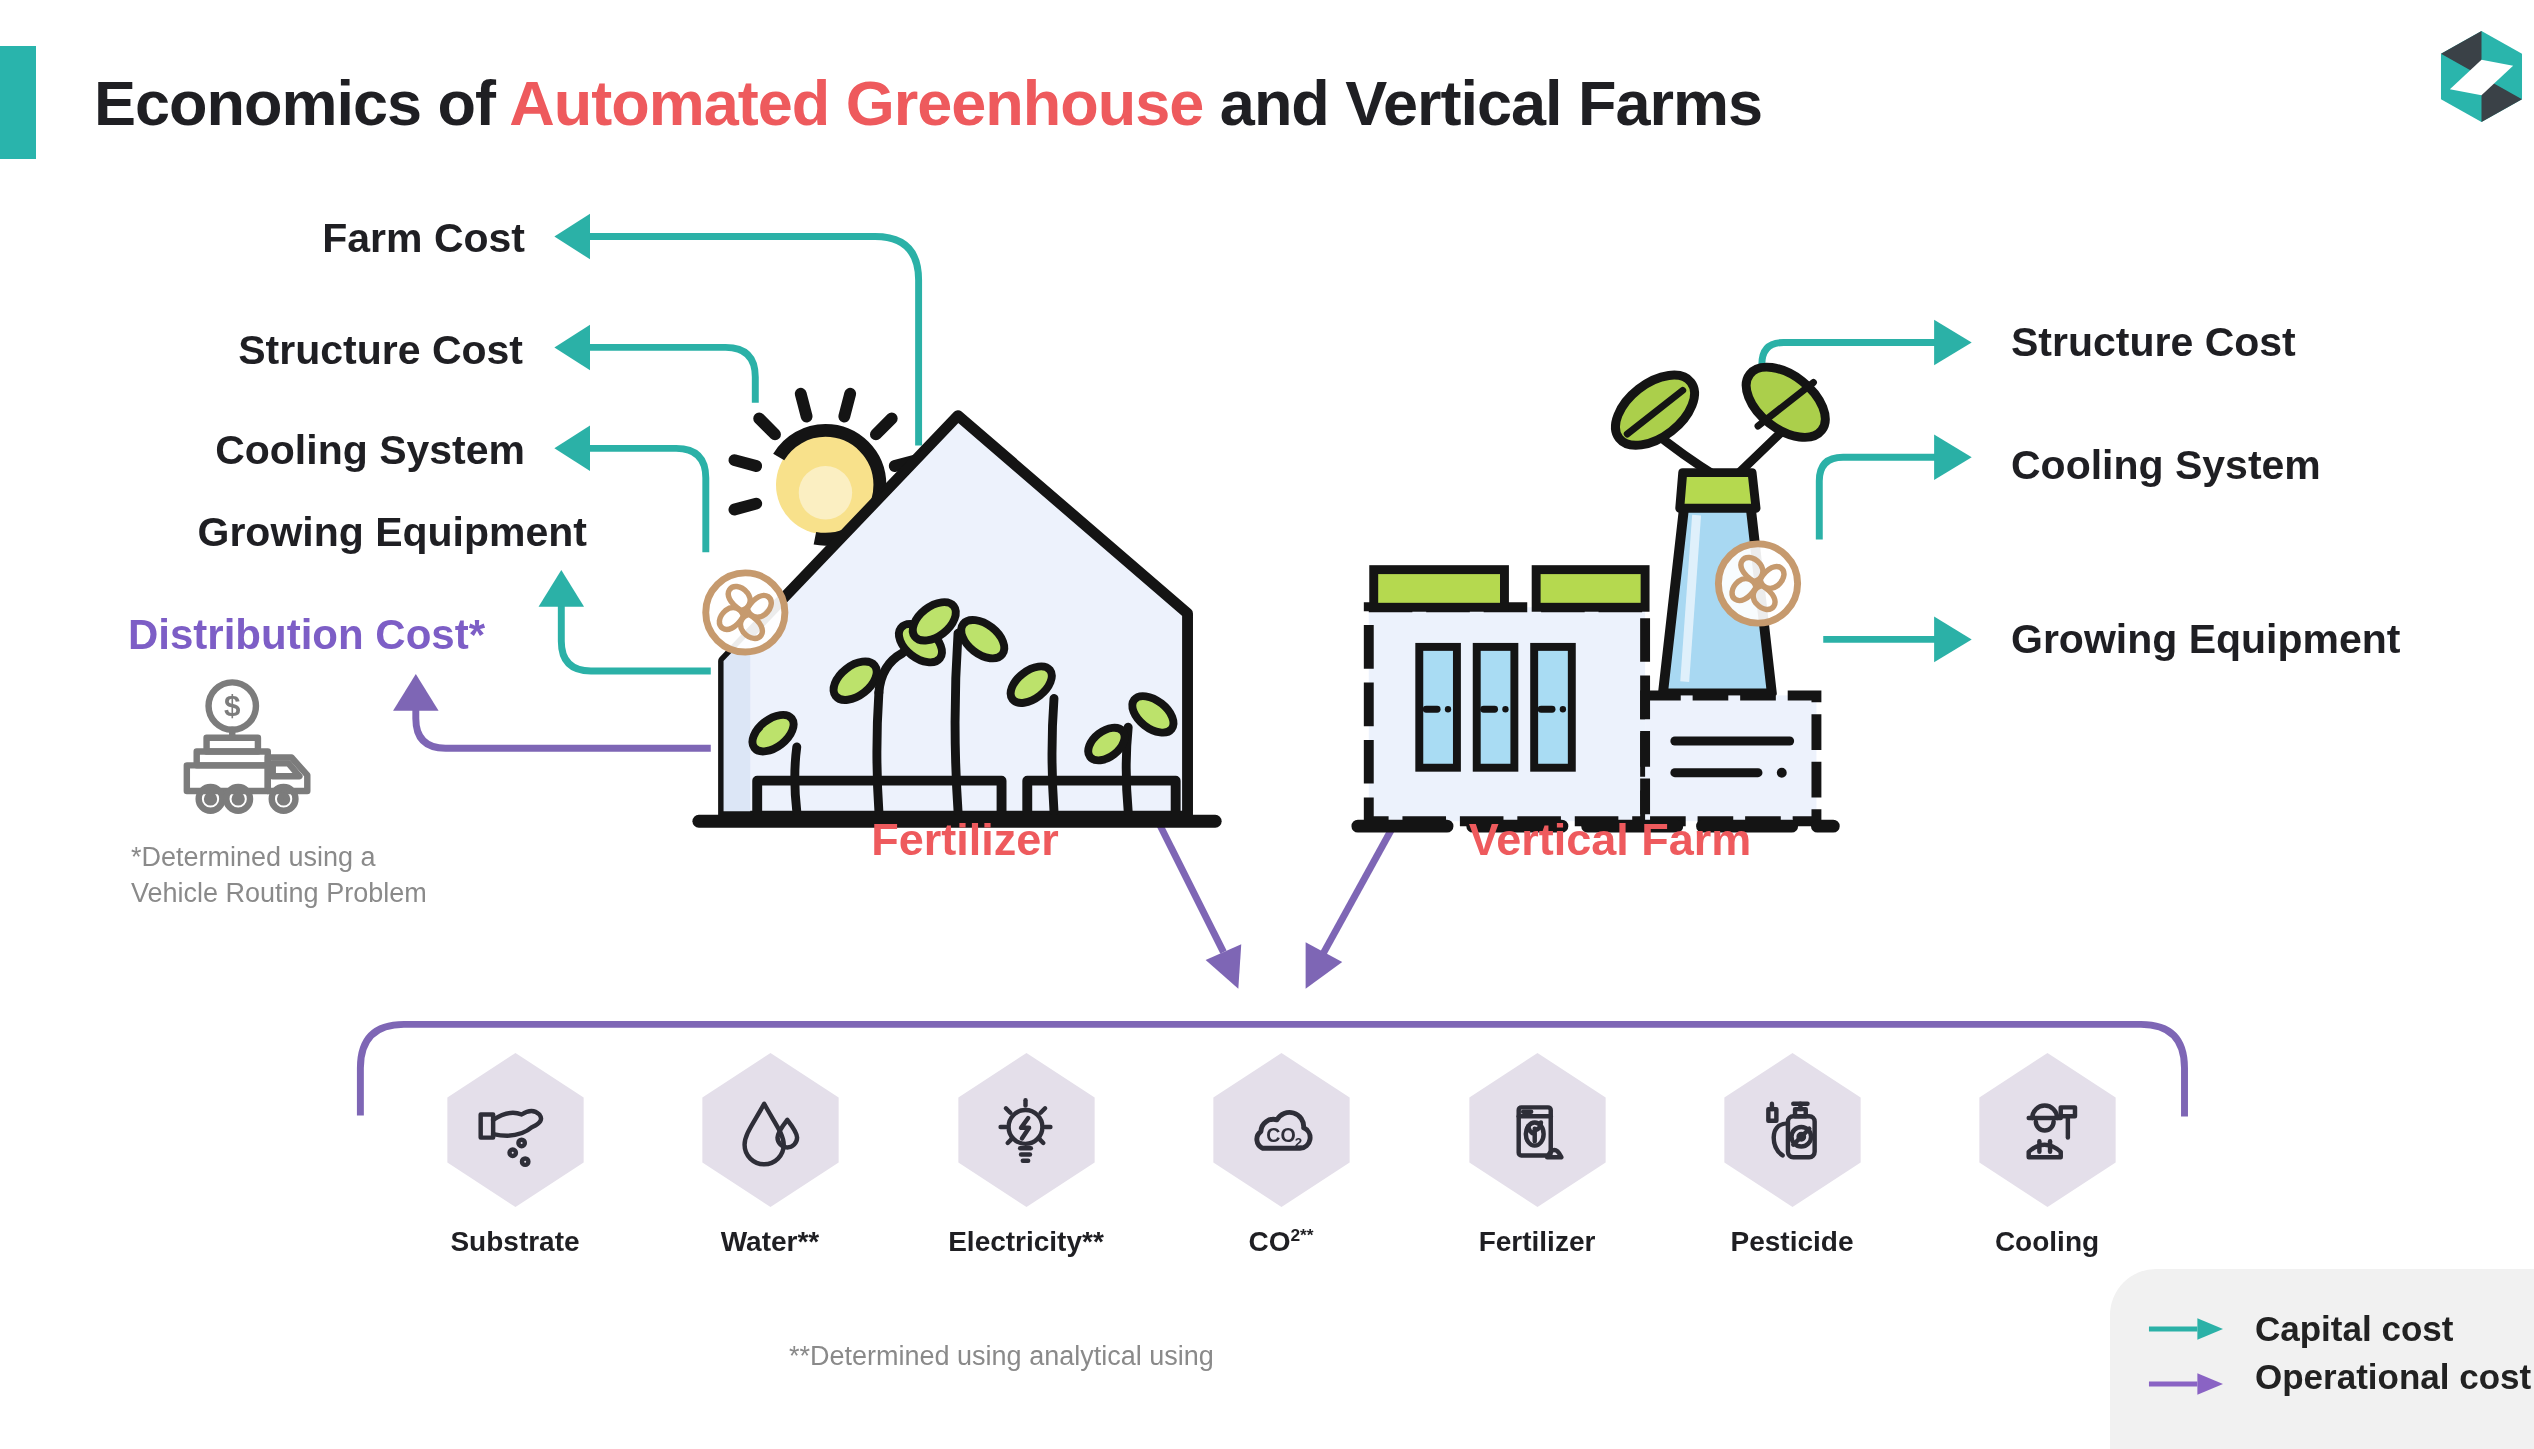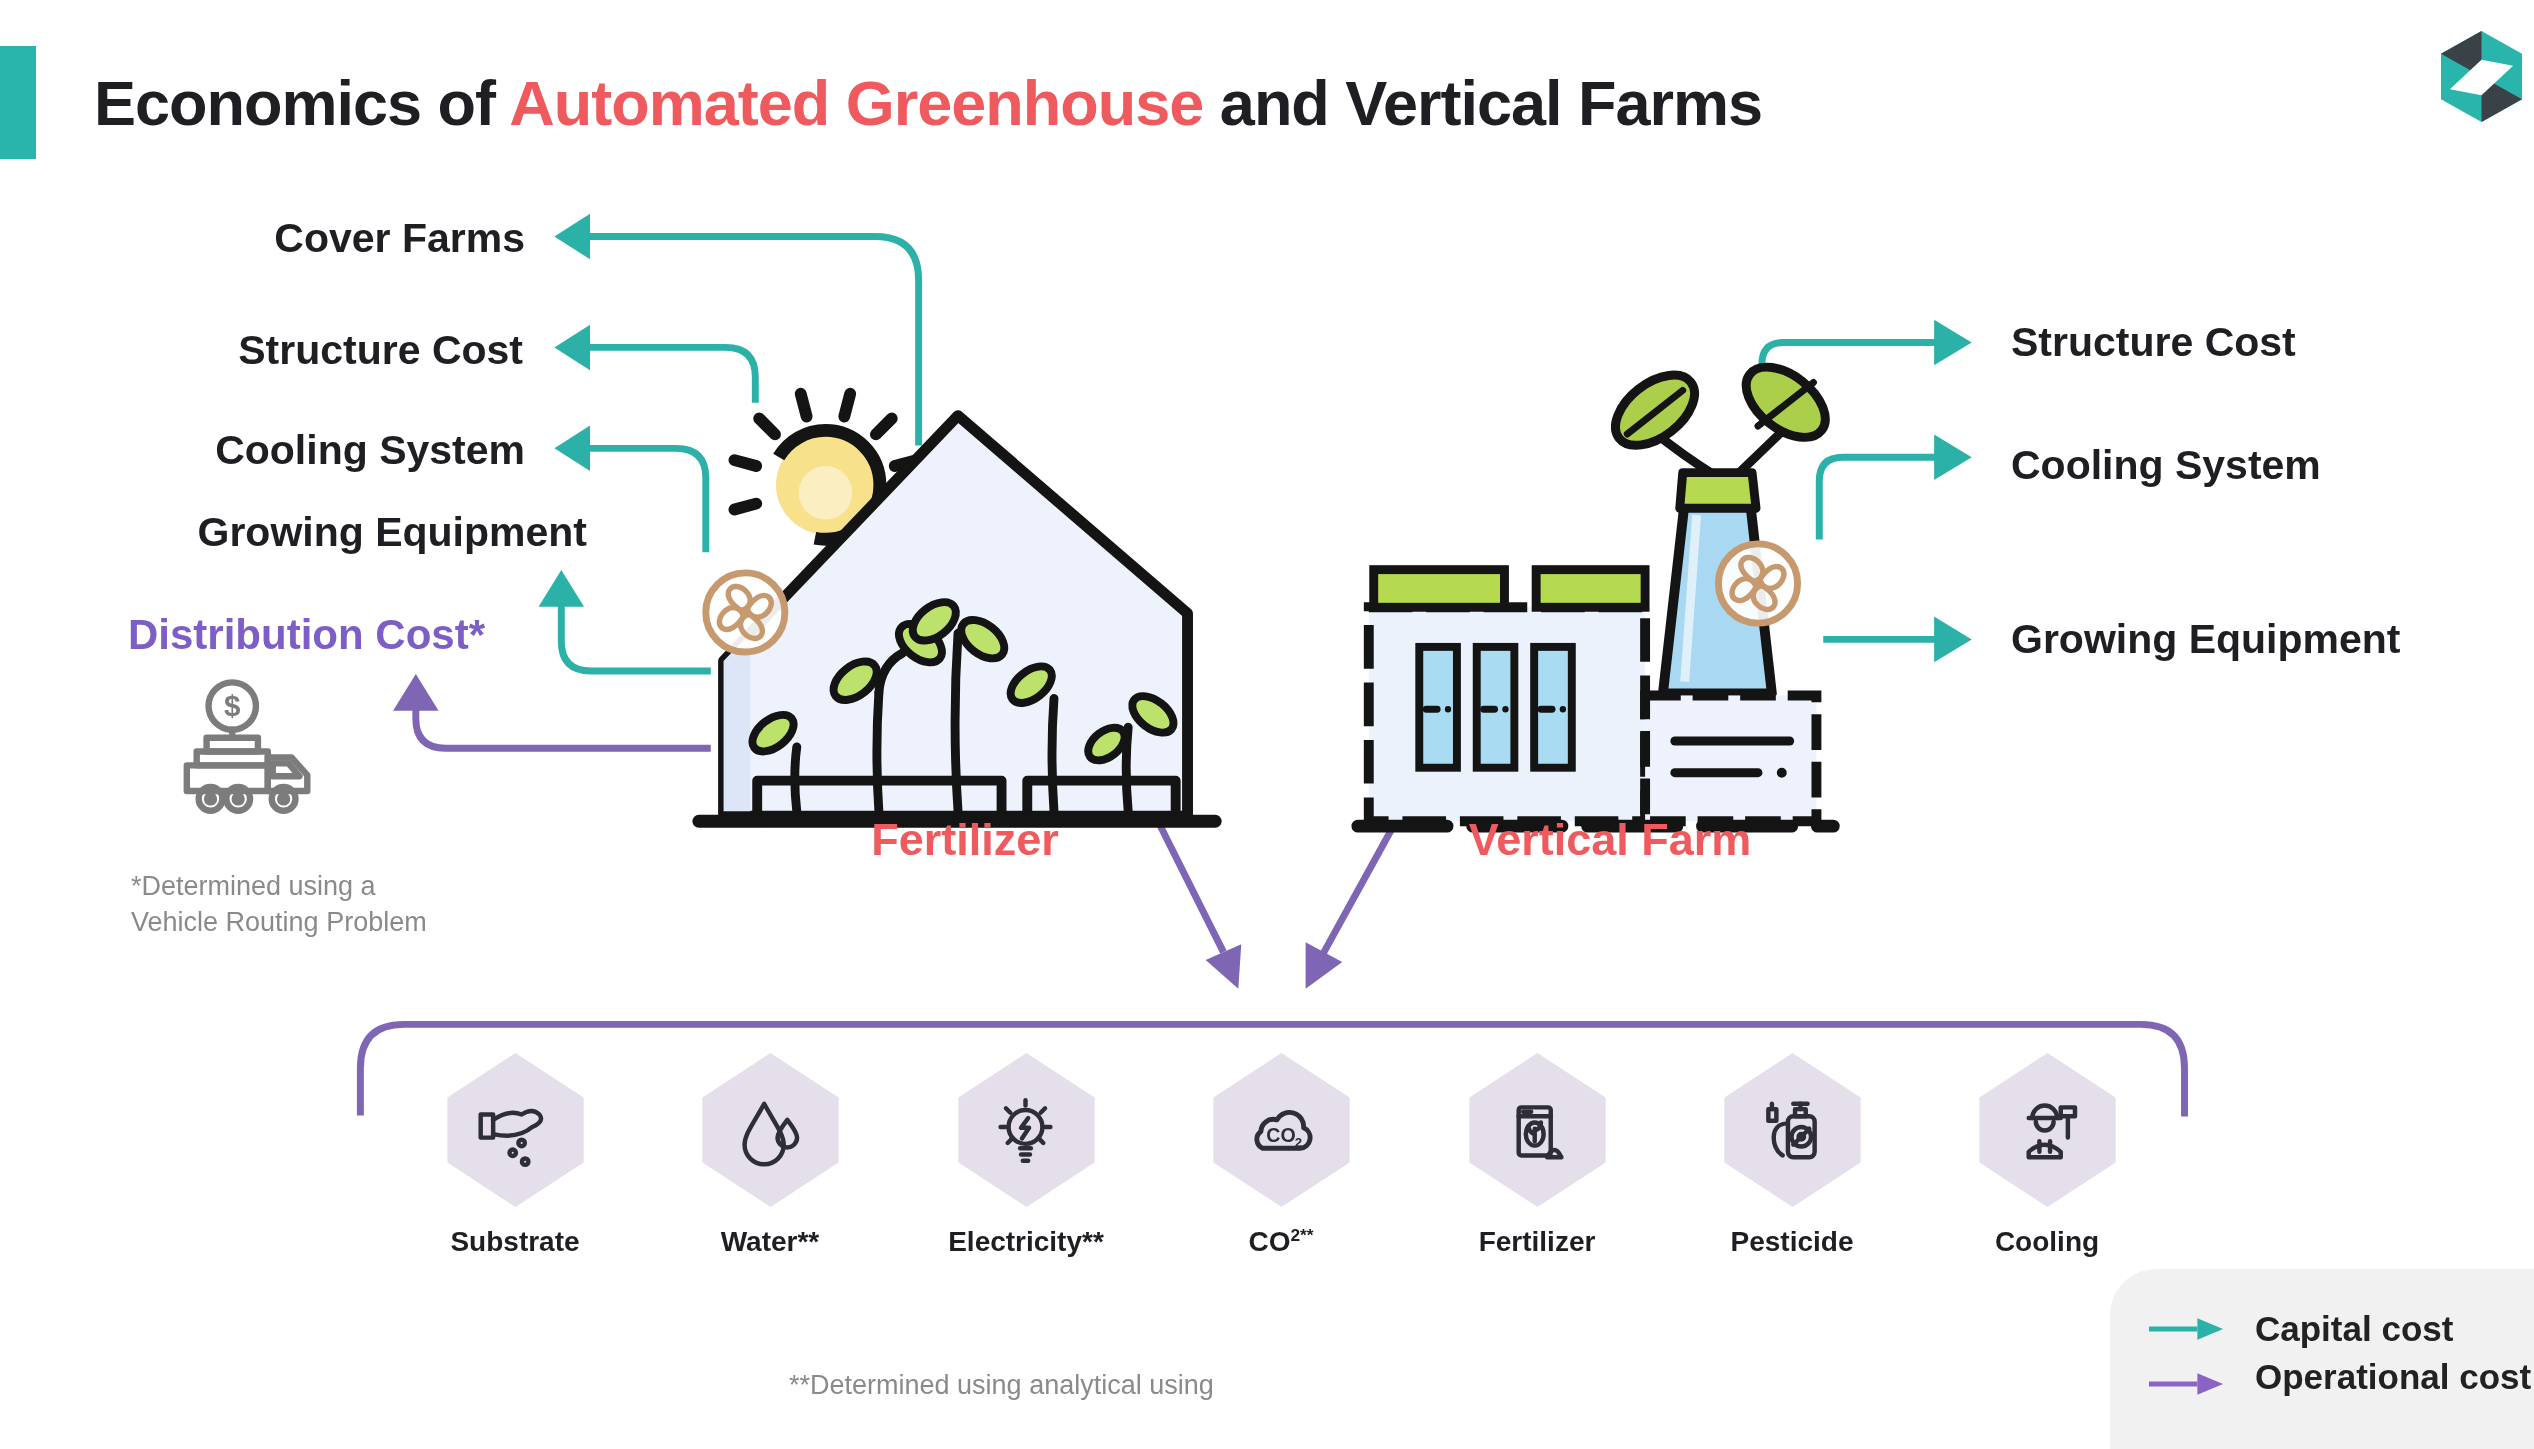--- a/index.html
+++ b/index.html
@@ -6,21 +6,21 @@
   .stage{position:relative;width:2534px;height:1449px;background:#ffffff;overflow:hidden;
          font-family:"Liberation Sans", sans-serif;color:#1f1f23;}
   .accent-bar{position:absolute;left:0;top:46px;width:36px;height:113px;background:#29b4ac;}
   .title{position:absolute;left:94px;top:67px;font-size:63px;font-weight:800;letter-spacing:-1px;white-space:nowrap;}
   .title .hl{color:#ee5a5d;}
   .logo{position:absolute;left:2440px;top:30px;}
   .side-label{position:absolute;font-size:41px;font-weight:800;white-space:nowrap;}
   .side-label.right-edge{text-align:right;}
   .purple-label{color:#7d5ec6;}
   .fig-label{position:absolute;font-size:45px;font-weight:800;color:#ee5a5d;transform:translateX(-50%);white-space:nowrap;}
-  .footnote{position:absolute;font-size:27px;font-weight:400;color:#8a8a8a;line-height:1.32;margin-top:29px;}
+  .footnote{position:absolute;font-size:27px;font-weight:400;color:#8a8a8a;line-height:1.32;}
   .overlay{position:absolute;left:0;top:0;pointer-events:none;}
   .figure-svg{position:absolute;pointer-events:none;}
   .hex-item{position:absolute;width:218px;text-align:center;}
   .hex-wrap{position:relative;width:218px;height:158px;}
   .hex-wrap .hex{position:absolute;left:39px;top:0;}
   .hex-wrap .ic{position:absolute;left:64px;top:35px;}
   .hex-label{margin-top:16px;font-size:28px;font-weight:800;color:#1f1f23;white-space:nowrap;}
   .hex-label sup{font-size:62%;}
   .legend{position:absolute;left:2110px;top:1269px;width:425px;height:228px;background:#f1f1f1;
           border-top-left-radius:46px;}
@@ -210,21 +210,21 @@
       <path d="M101 86 h16 l11 13 h-27 z"></path>
       <circle cx="38" cy="122" r="12"></circle>
         <circle cx="38" cy="122" r="3.5" fill="#7C7C7C"></circle>
       <circle cx="66" cy="122" r="12"></circle>
         <circle cx="66" cy="122" r="3.5" fill="#7C7C7C"></circle>
       <circle cx="112" cy="122" r="12"></circle>
         <circle cx="112" cy="122" r="3.5" fill="#7C7C7C"></circle>
     </g>
   </svg>
 
-  <div class="side-label right-edge" style="right:2009px;top:215px">Cover Farms</div>
+  <div class="side-label right-edge" style="right:2009px;top:215px">Farm Cost</div>
   <div class="side-label right-edge" style="right:2011px;top:327px">Structure Cost</div>
   <div class="side-label right-edge" style="right:2009px;top:427px">Cooling System</div>
   <div class="side-label right-edge" style="right:1947px;top:509px">Growing Equipment</div>
   <div class="side-label right-edge purple-label" style="right:2049px;top:611px;font-size:42px">Distribution Cost*</div>
 
   <div class="side-label" style="left:2011px;top:319px">Structure Cost</div>
   <div class="side-label" style="left:2011px;top:442px">Cooling System</div>
   <div class="side-label" style="left:2011px;top:616px">Growing Equipment</div>
 
   <div class="fig-label" style="left:965px;top:814px">Fertilizer</div>

